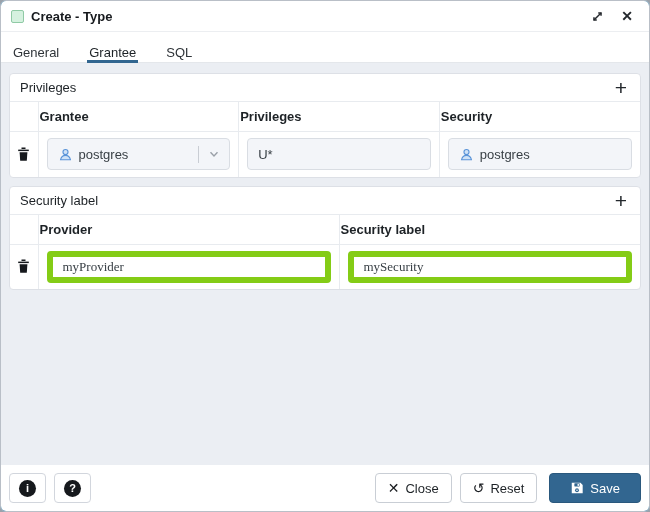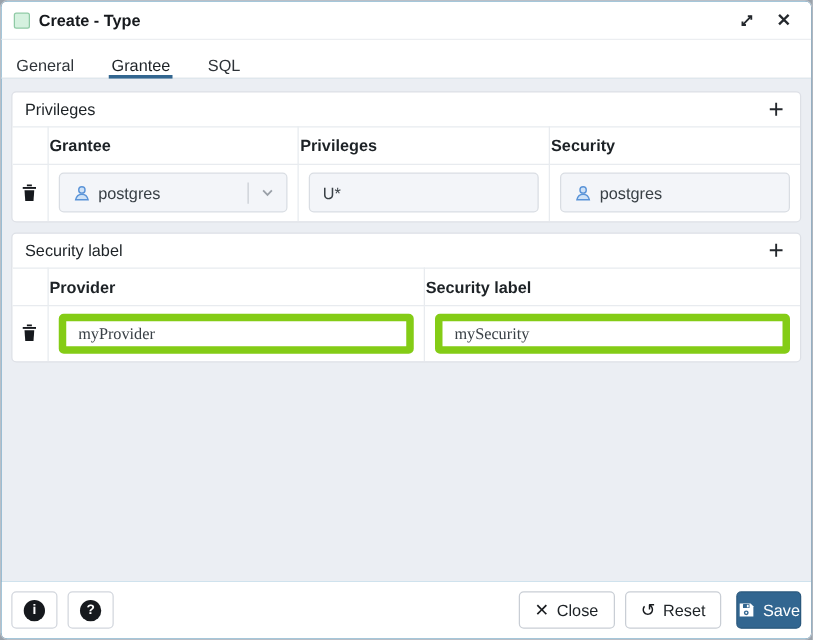--- a/index.html
+++ b/index.html
@@ -128,21 +128,21 @@
   .footer-spacer { flex:1; }
   .btn {
     height:30px; display:flex; align-items:center; justify-content:center;
     border:1px solid #c9ced5; border-radius:4px; background:#ffffff;
     padding:0 12px; margin-left:8px; cursor:pointer;
     color:#1d2226; font-size:13px; gap:6px;
   }
   .btn .btn-glyph { font-size:14px; line-height:1; color:#16191d; }
   .btn-primary {
     background:#326690; border-color:#2a587d; color:#ffffff;
-    margin-left:12px; padding:0 0;
+    margin-left:12px; padding:0 20px;
   }
   svg { display:block; }
 </style>
 </head>
 <body>
 
 <div class="dialog">
 
   <div class="titlebar">
     <span class="type-icon"></span>

